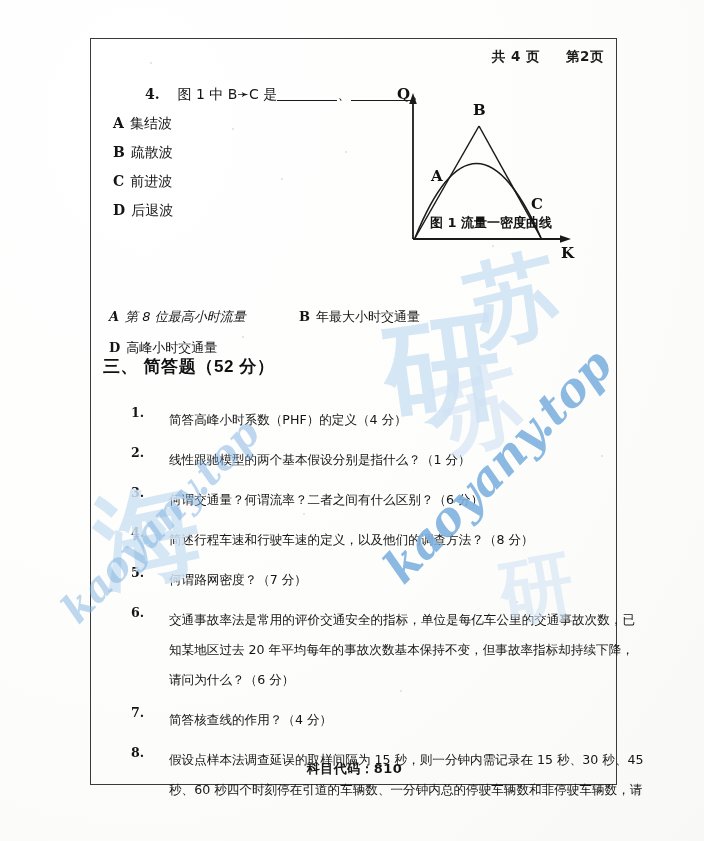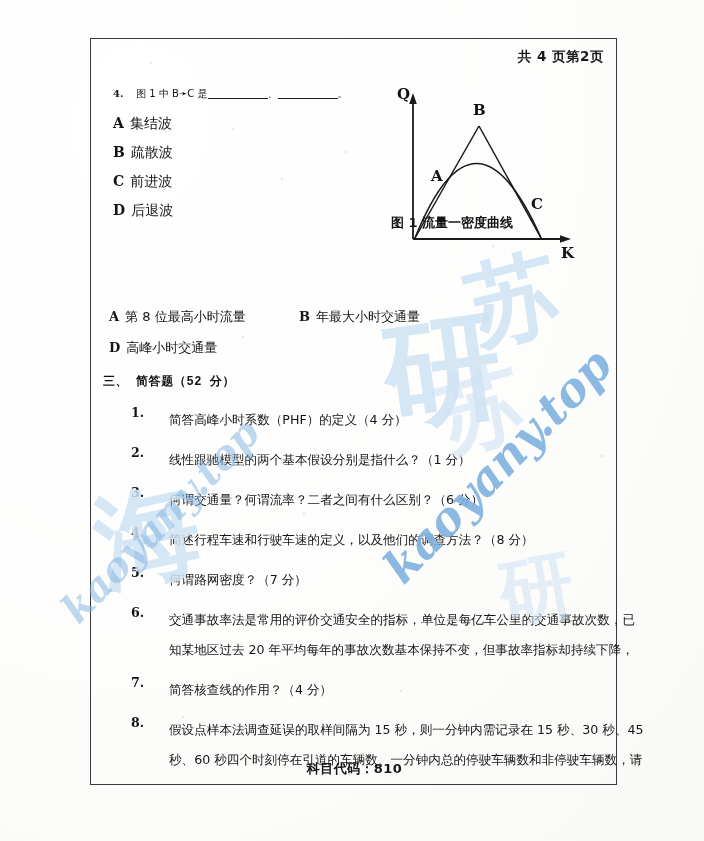--- a/index.html
+++ b/index.html
@@ -77,41 +77,43 @@
   #page-header {
     position: absolute;
     right: 14px;
     top: 9px;
     font-family: "DejaVu Sans", "Liberation Sans", sans-serif;
     font-weight: 700;
     font-size: 13.5px;
     color: #1c1c1c;
     letter-spacing: .5px;
     display: flex;
+    gap: 26px;
   }
 
   
   #content {
     position: absolute;
     left: 0; top: 0;
     width: 527px;
     height: 747px;
   }
 
   .blk {
     position: absolute;
     color: #141414;
   }
 
   .q-line {
-    font-size: 10px;
+    font-size: 14px;
     line-height: 30px;
     color: #141414;
     white-space: nowrap;
     font-family: "DejaVu Sans", "Liberation Sans", sans-serif;
+    margin-left: 32px;
   }
   .q-num {
     display: inline-block;
     font-family: "DejaVu Serif", "Liberation Serif", serif;
     font-weight: 600;
   }
   .fill-blank {
     display: inline-block;
     width: 60px;
     border-bottom: 1.4px solid #1a1a1a;
@@ -142,49 +144,49 @@
     left: 300px;
     top: 42px;
     width: 190px;
     height: 190px;
   }
   #fig-caption {
     position: absolute;
     left: 300px;
     top: 175px;
     width: 200px;
-    text-align: left;
+    text-align: center;
     font-size: 13px;
     font-weight: 700;
     color: #141414;
     font-family: "DejaVu Sans", "Liberation Sans", sans-serif;
     white-space: nowrap;
   }
 
   
   #q5-block { left: 18px; top: 232px; }
   #q5-opts  { left: 18px; top: 262px; }
   .opt-row {
     display: flex;
     font-size: 13px;
     line-height: 31px;
     white-space: nowrap;
   }
-  .opt-col-a { width: 190px; }
+  .opt-col-a { width: 190px; font-style: italic; }
 
   
   #section3-title {
     left: 12px;
-    top: 334px;
-    font-size: 12px;
+    top: 316px;
+    font-size: 17px;
     font-weight: 700;
     color: #111;
     letter-spacing: .6px;
     white-space: nowrap;
-    font-family: Liberation Mono, monospace;
+    font-family: Liberation Sans, sans-serif;
   }
 
   #section3-list {
     position: absolute;
     left: 40px;
     top: 366px;
     width: 480px;
   }
   .sq {
     position: relative;
@@ -359,20 +361,21 @@
           <div class="sq-body">
             <div class="ln">何谓路网密度？（7 分）</div>
           </div>
         </div>
 
         <div class="sq">
           <span class="sq-idx">6.</span>
           <div class="sq-body">
             <div class="ln">交通事故率法是常用的评价交通安全的指标，单位是每亿车公里的交通事故次数，已</div>
             <div class="ln">知某地区过去 20 年平均每年的事故次数基本保持不变，但事故率指标却持续下降，</div>
+            <div class="ln">请问为什么？（6 分）</div>
           </div>
         </div>
 
         <div class="sq">
           <span class="sq-idx">7.</span>
           <div class="sq-body">
             <div class="ln">简答核查线的作用？（4 分）</div>
           </div>
         </div>
 

